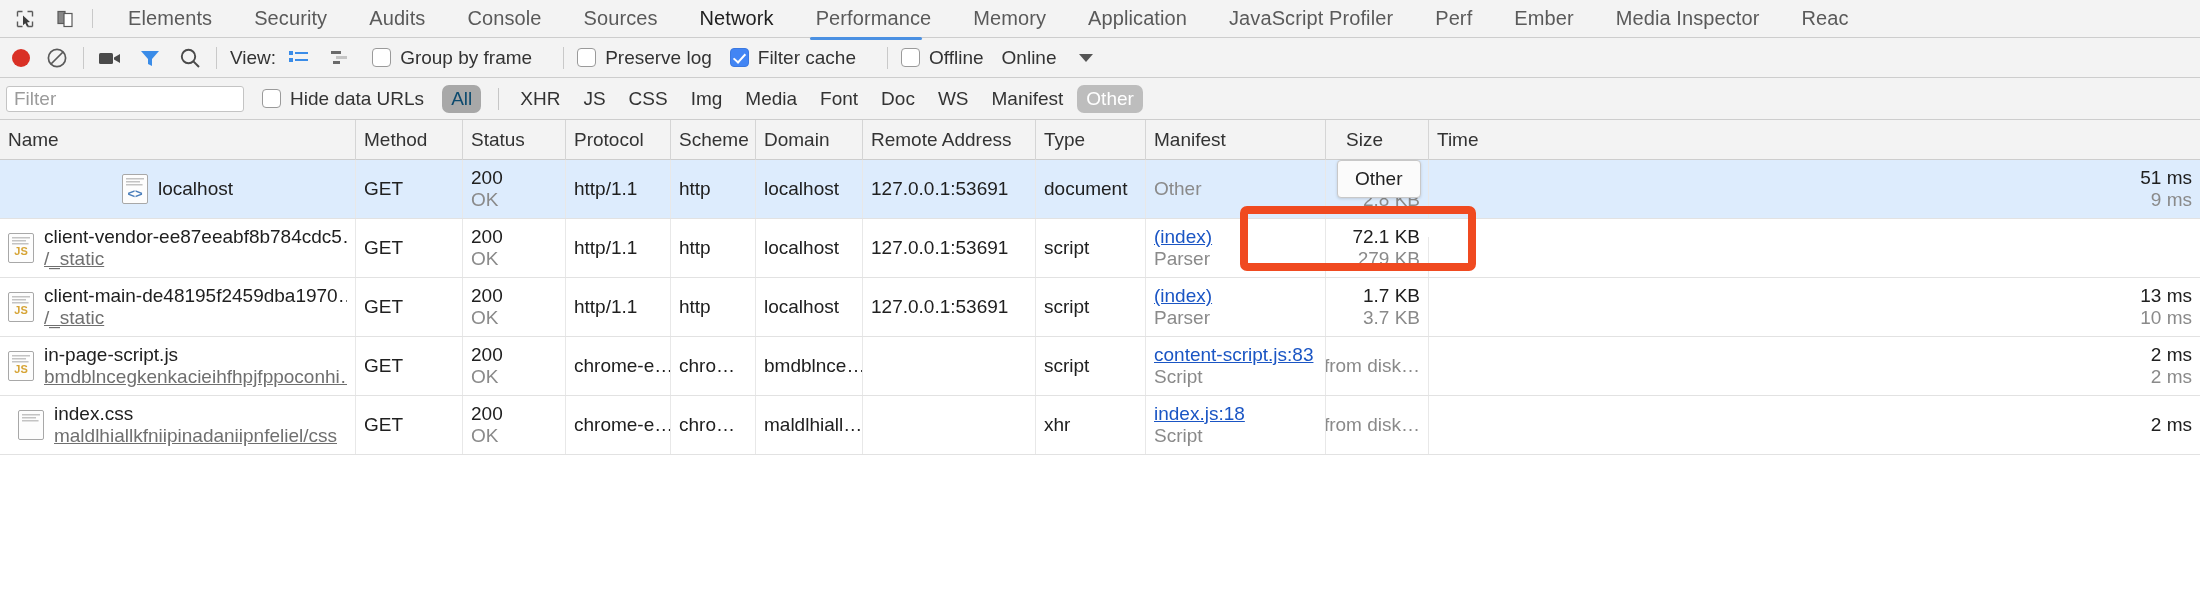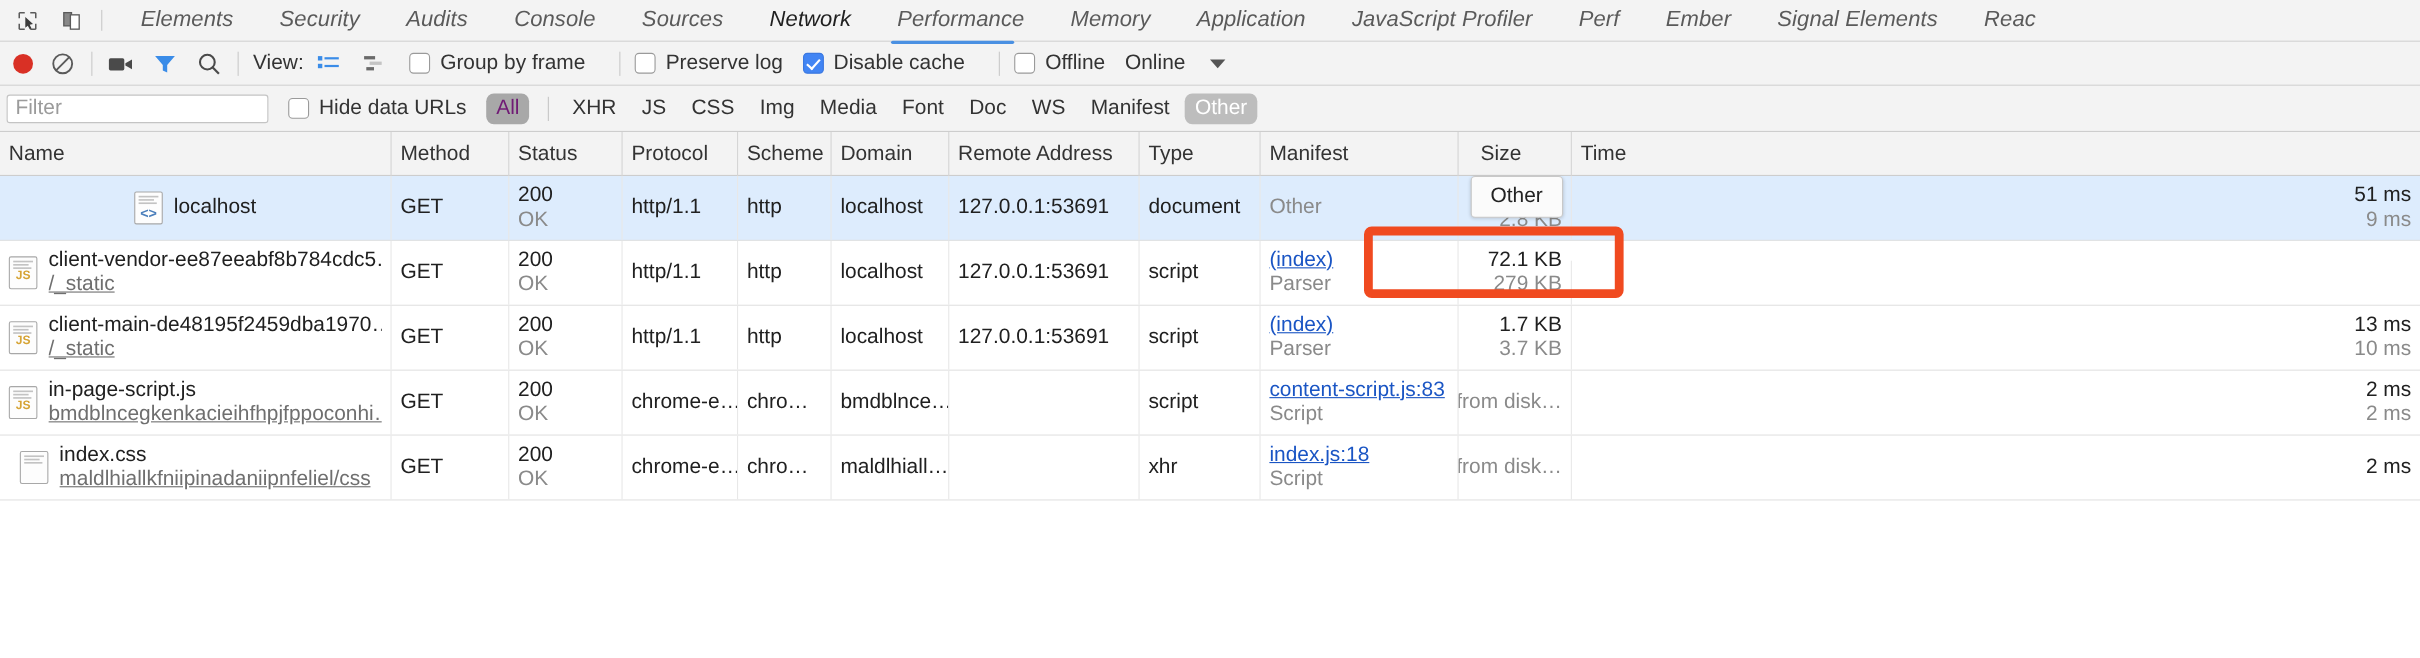--- a/index.html
+++ b/index.html
@@ -38,21 +38,20 @@
   }
   .tabs { display: flex; align-items: stretch; }
   .tab {
     padding: 6px 21px;
     display: flex; align-items: center;
     font-size: 20px;
     color: #5a5a5a;
     cursor: pointer;
     white-space: nowrap;
     letter-spacing: .1px;
-    font-style: italic;
   }
   .tab.active { color: #202020; }
 
   
   .toolbar {
     height: 40px;
     background: #f3f3f3;
     border-bottom: 1px solid #cdcdcd;
     display: flex;
     align-items: center;
@@ -126,21 +125,21 @@
   .pill-sep { width: 1px; height: 22px; background: #c6c6c6; margin: 0 12px; }
   .pill {
     font-size: 19px;
     color: #333;
     padding: 3px 9px;
     border-radius: 7px;
     margin-right: 5px;
     cursor: pointer;
     white-space: nowrap;
   }
-  .pill.selected { background: #a8a8a8; color: #701a75; }
+  .pill.selected { background: #a8a8a8; color: #0c4a6e; }
   .pill.hovered  { background: #bdbdbd; color: #fff; }
 
   
   .tooltip {
     position: absolute;
     left: 1337px; top: 160px;
     background: #fbfbfb;
     border: 1px solid #c8c8c8;
     border-radius: 4px;
     padding: 7px 17px;
@@ -267,21 +266,21 @@
       <div class="tab">Audits</div>
       <div class="tab">Console</div>
       <div class="tab">Sources</div>
       <div class="tab active">Network</div>
       <div class="tab">Performance</div>
       <div class="tab">Memory</div>
       <div class="tab">Application</div>
       <div class="tab">JavaScript Profiler</div>
       <div class="tab">Perf</div>
       <div class="tab">Ember</div>
-      <div class="tab">Signal Elements</div>
+      <div class="tab">Media Inspector</div>
       <div class="tab">Reac</div>
     </div>
 </div>
 
 <div class="toolbar">
   <div class="tool-underline"></div>
 
   <div class="icon-btn" style="margin-right:10px;">
     <svg width="24" height="24" viewBox="0 0 24 24">
         <circle cx="12" cy="12" r="9" fill="#d93025"></circle>
@@ -335,21 +334,21 @@
     <span class="cbox"></span>
     <span class="check-label">Group by frame</span>
   </div>
   <div class="tb-sep"></div>
   <div class="check-wrap">
     <span class="cbox"></span>
     <span class="check-label">Preserve log</span>
   </div>
   <div class="check-wrap">
     <span class="cbox checked"></span>
-    <span class="check-label">Disable cache</span>
+    <span class="check-label">Filter cache</span>
   </div>
   <div class="tb-sep"></div>
   <div class="check-wrap">
     <span class="cbox"></span>
     <span class="check-label">Offline</span>
   </div>
   <span class="check-label">Online</span>
   <div class="caret"></div>
 </div>
 

